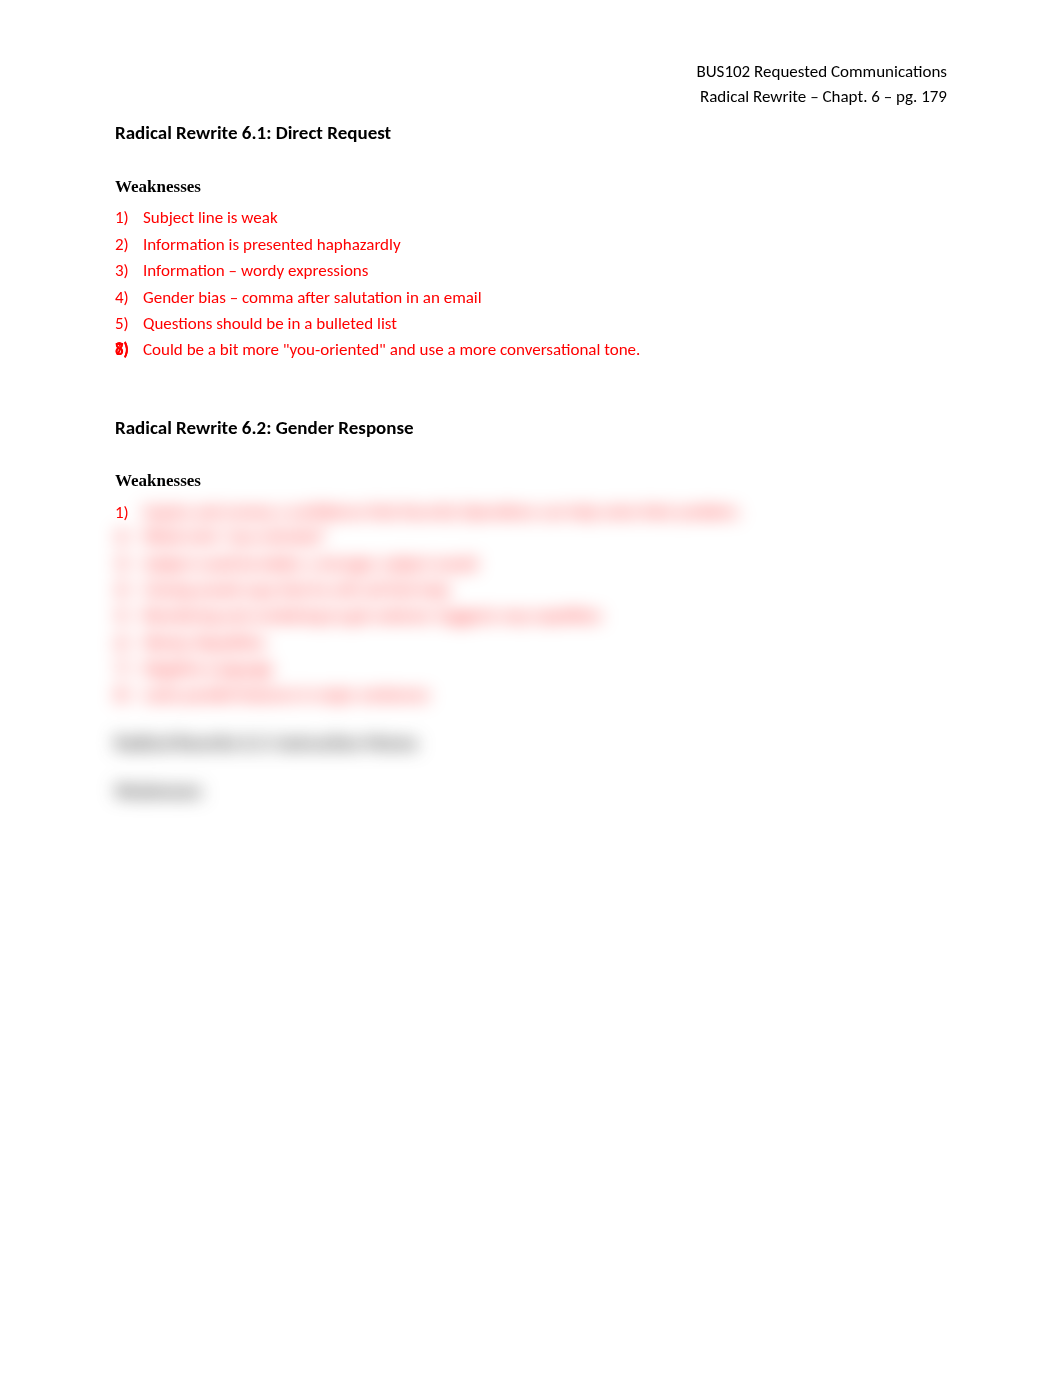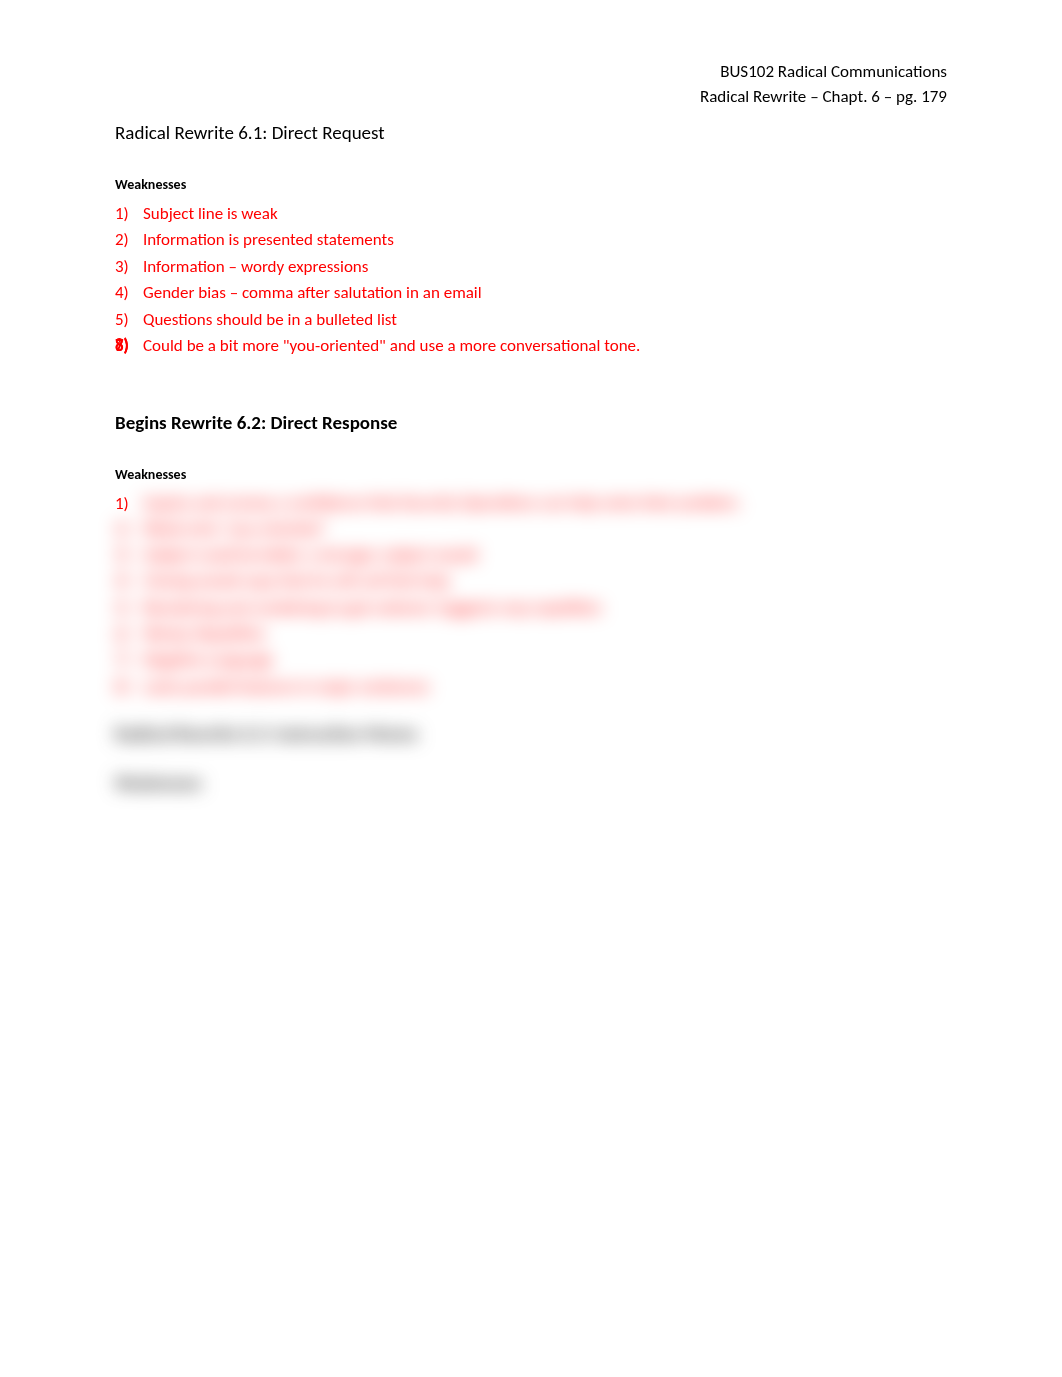--- a/index.html
+++ b/index.html
@@ -22,38 +22,39 @@
       text-align: right;
       margin-bottom: 4px;
       padding-right: 0;
       margin-left: 420px;
     }
     .header-line {
       font-size: 17px;
       color: #000;
     }
     .section-title {
-      font-weight: normal;
+      font-weight: bold;
       font-size: 19px;
       margin-top: 10px;
       margin-bottom: 28px;
       color: #000;
     }
     .section-title-2 {
       font-weight: bold;
       font-size: 19px;
       margin-top: 50px;
       margin-bottom: 28px;
       color: #000;
     }
     .weaknesses-heading {
       font-weight: bold;
-      font-size: 14px;
+      font-size: 17px;
       margin-bottom: 6px;
       color: #000;
+      font-family: Liberation Serif, serif;
     }
     .list {
       list-style: none;
       counter-reset: item;
     }
     .list-item {
       color: #ff0000;
       font-size: 17px;
       line-height: 1.55;
       padding-left: 28px;
@@ -98,40 +99,40 @@
       font-weight: bold;
       color: #333;
       margin-top: 24px;
       font-size: 17px;
     }
   </style>
 </head>
 <body>
 
 <div class="header-block">
-  <div class="header-line">BUS102  Radical Communications</div>
+  <div class="header-line">BUS102  Requested Communications</div>
   <div class="header-line">Radical Rewrite – Chapt. 6 – pg. 179</div>
 </div>
 
 <div class="section-title">Radical Rewrite 6.1:  Direct Request</div>
 
 <div class="weaknesses-heading">Weaknesses</div>
 
 <ol class="list">
   <li class="list-item"><span class="num">1)</span><span>Subject line is weak</span></li>
-  <li class="list-item"><span class="num">2)</span><span>Information is presented statements</span></li>
+  <li class="list-item"><span class="num">2)</span><span>Information is presented haphazardly</span></li>
   <li class="list-item"><span class="num">3)</span><span>Information – wordy expressions</span></li>
   <li class="list-item"><span class="num">4)</span><span>Gender bias – comma after salutation in an email</span></li>
   <li class="list-item"><span class="num">5)</span><span>Questions should be in a bulleted list</span></li>
   <li class="list-item"><span class="num">6)</span></li>
   <li class="list-item"><span class="num bold">7)</span></li>
   <li class="list-item"><span class="num bold">8)</span><span>Could be a bit more "you-oriented" and use a more conversational tone.</span></li>
 </ol>
 
-<div class="section-title-2">Begins Rewrite 6.2:  Direct Response</div>
+<div class="section-title-2">Radical Rewrite 6.2:  Gender Response</div>
 
 <div class="weaknesses-heading">Weaknesses</div>
 
 <ol class="list">
   <li class="list-item"><span class="num">1)</span></li>
 </ol>
 
 <div class="blurred-area">
   <div class="blurred-first">inquiry and convey a confidence that Security Operations can help solve their problem.</div>
   <div class="blurred-line"><span class="num">2)</span><span>Weak echo "you-oriented"</span></div>

